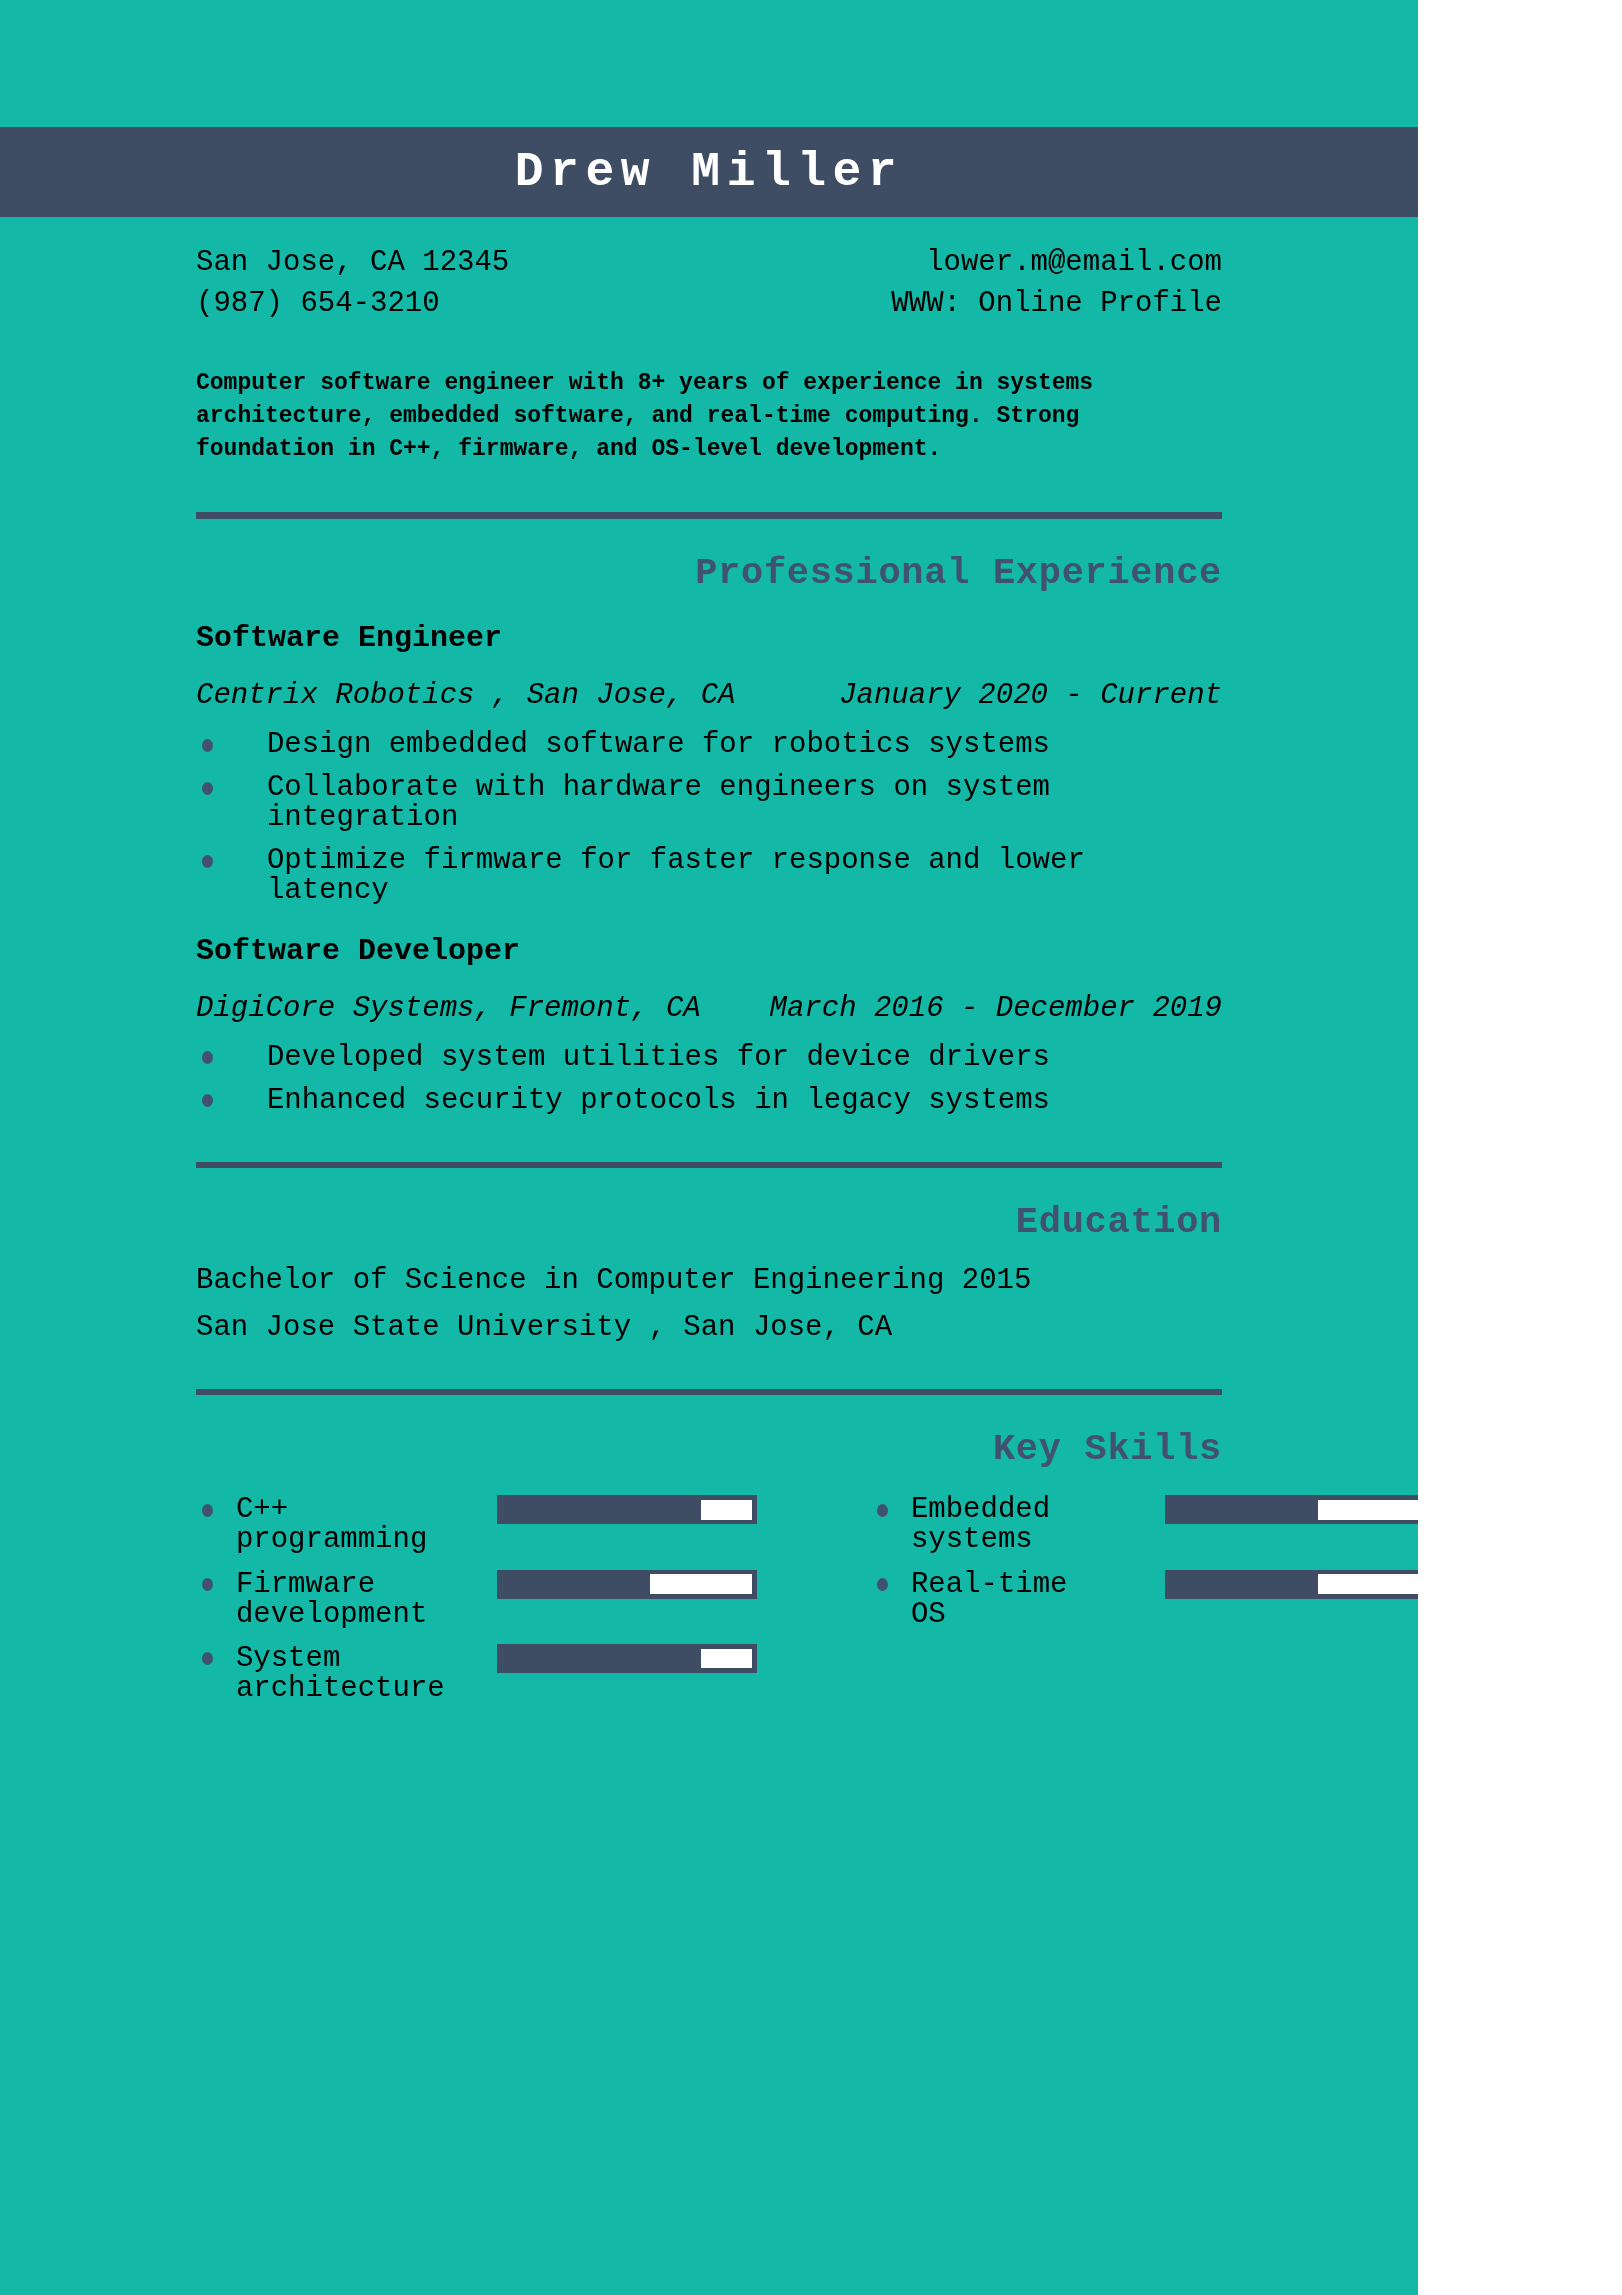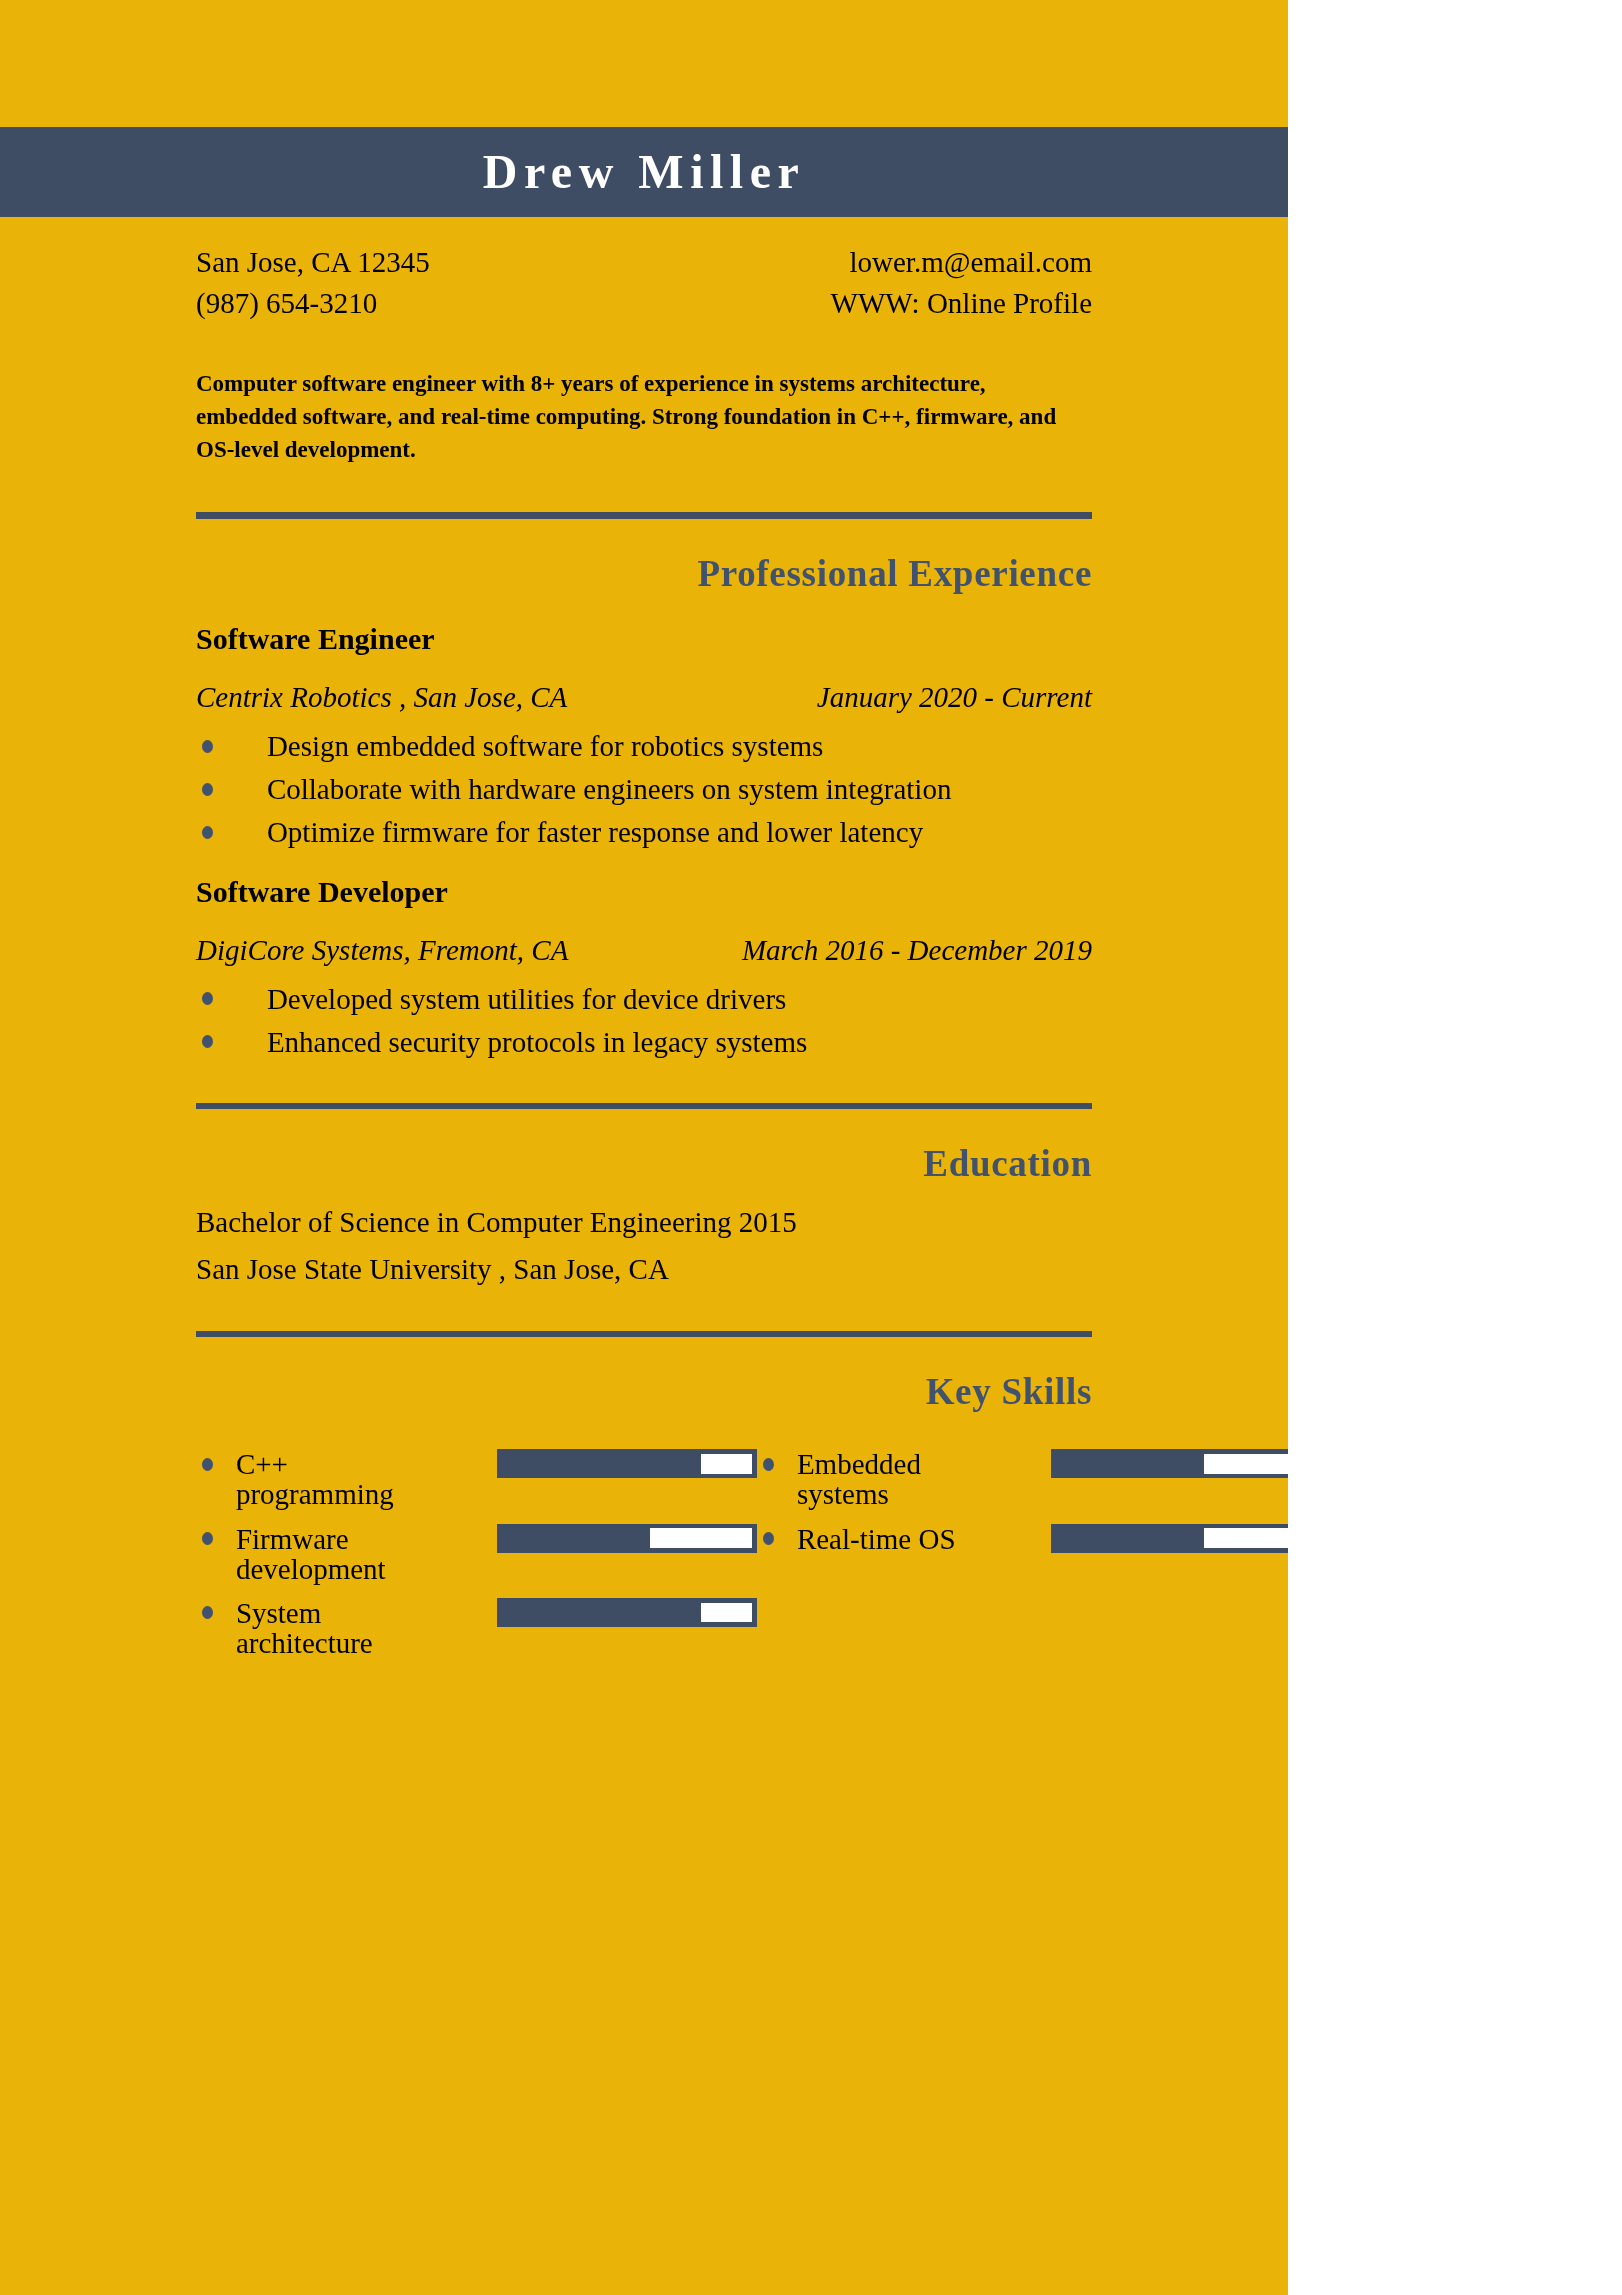--- a/index.html
+++ b/index.html
@@ -2,24 +2,24 @@
 <html style="font-size:10.5px"><head>
 <meta charset="utf-8">
 <style>
   html, body {
     margin: 0;
     padding: 0;
     background: #ffffff;
   }
   .page {
     position: relative;
-    width: 1288px;
+    width: 1418px;
     height: 2295px;
-    background: #eab308;
-    font-family: Liberation Serif, serif;
+    background: #14b8a6;
+    font-family: Liberation Mono, monospace;
     color: #000000;
     overflow: hidden;
   }
   
   .banner {
     margin-top: 127px;
     height: 90px;
     width: 100%;
     background: #3E4C64;
     text-align: center;
@@ -109,23 +109,24 @@
   ul.bullets li .bullet-text { margin-left: 26px; }
   
   .edu-line {
     margin: 22px 0 0 0;
     font-size: 29px;
     line-height: 31px;
   }
   .edu-line + .edu-line { margin-top: 15.7px; }
   
   .skills-grid {
-    margin-top: 36px;
+    margin-top: 25px;
     display: grid;
     grid-template-columns: 561px 554px;
+    column-gap: 114px;
   }
   .skill {
     display: flex;
     align-items: flex-start;
     margin-bottom: 14.4px;
   }
   .skill .skill-label {
     margin-left: 23px;
     width: 203px;
     font-size: 29px;

